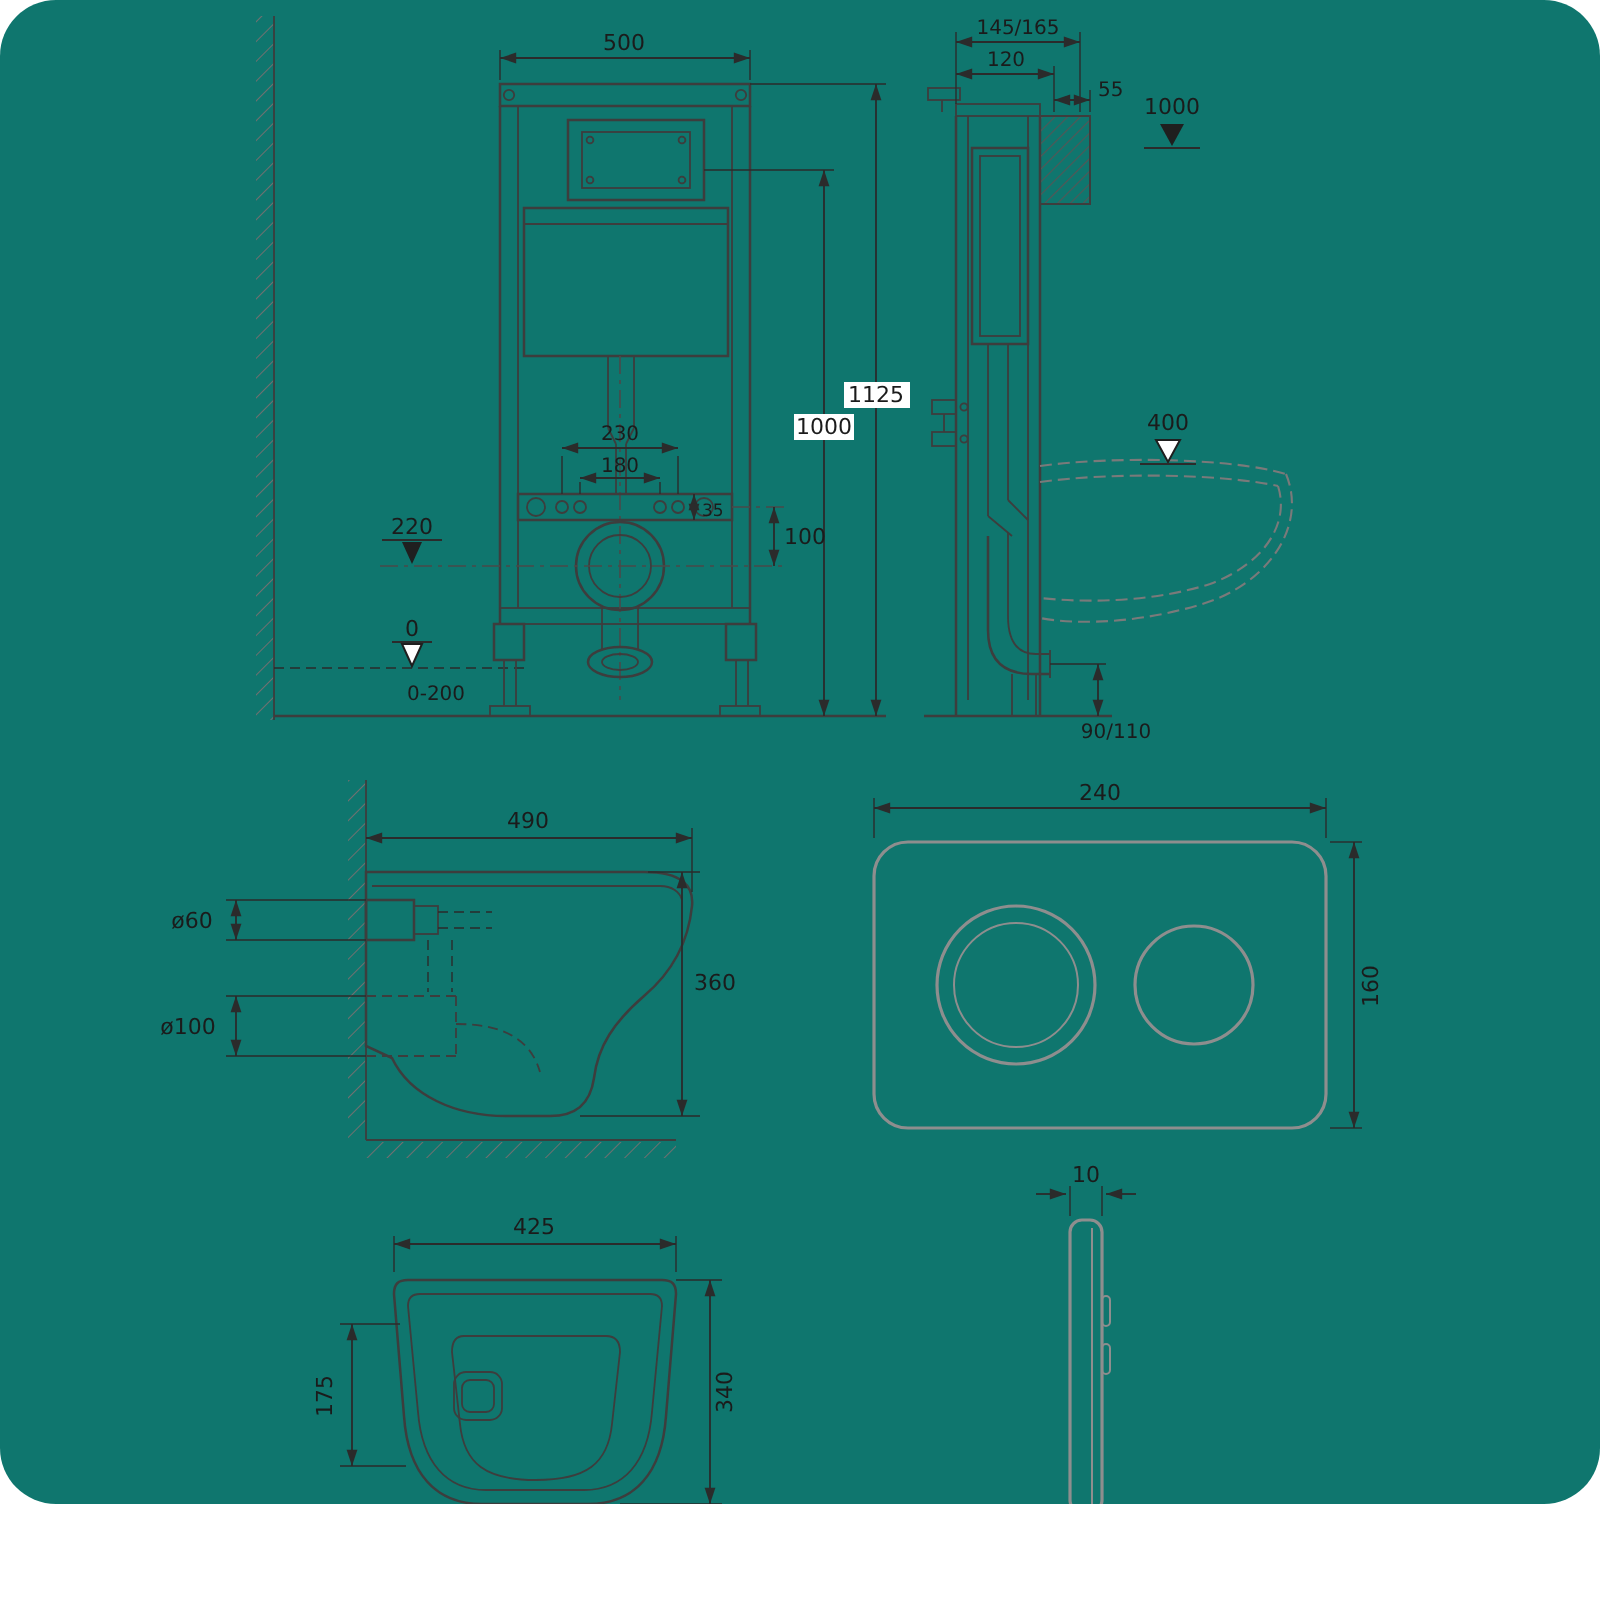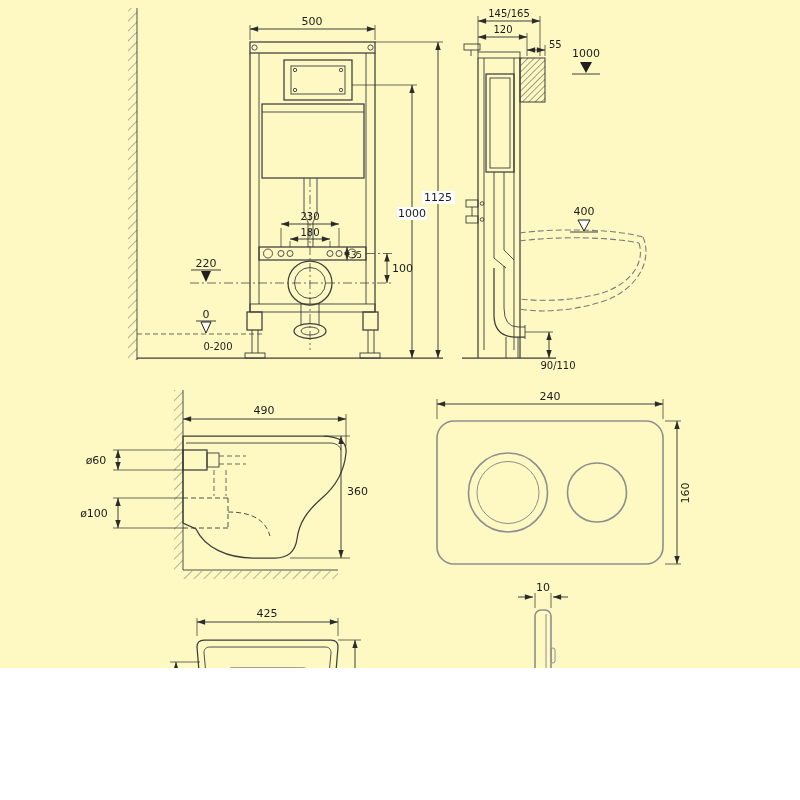--- a/index.html
+++ b/index.html
@@ -1,17 +1,17 @@
 <!DOCTYPE html>
 <html><head>
 <meta charset="utf-8">
 <style>
   html,body{margin:0;padding:0;background:#fff;}
-  .stage{position:relative;width:800px;height:668px;background:#fef9c3;overflow:hidden;
-         font-family:"DejaVu Sans",sans-serif;}
+  .stage{position:relative;width:800px;height:752px;background:#0f766e;overflow:hidden;
+         font-family:"DejaVu Sans",sans-serif;border-radius:28px;}
   svg{display:block;}
   .o  {stroke:#3d3d3d;stroke-width:1.25;fill:none;}
   .o2 {stroke:#3d3d3d;stroke-width:0.9;fill:none;}
   .g  {stroke:#8e8e8e;stroke-width:1.6;fill:none;}
   .g2 {stroke:#8e8e8e;stroke-width:1;fill:none;}
   .d  {stroke:#2b2b2b;stroke-width:0.9;fill:none;}
   .e  {stroke:#2b2b2b;stroke-width:0.7;fill:none;}
   .da {stroke-dasharray:5,3;}
   .dd {stroke:#4a4a4a;stroke-width:0.8;fill:none;stroke-dasharray:9,3,2,3;}
   .db {stroke:#7a7a7a;stroke-width:1.05;fill:none;stroke-dasharray:6,3;}

